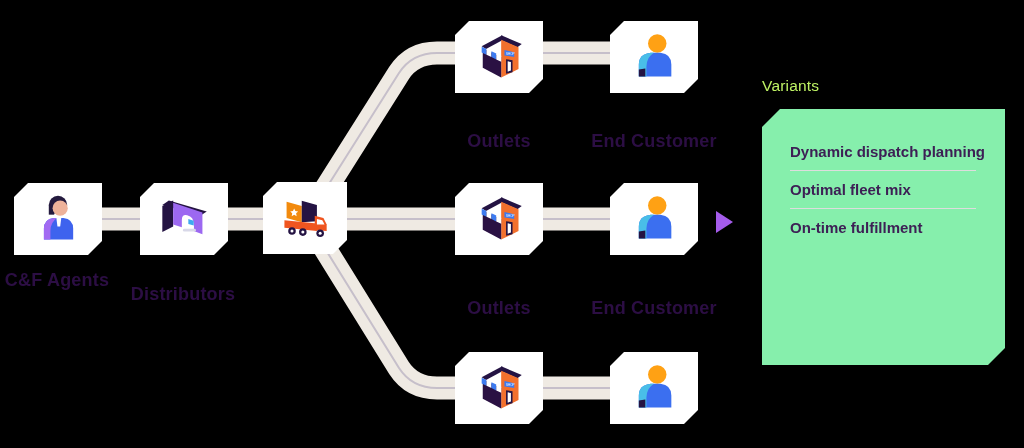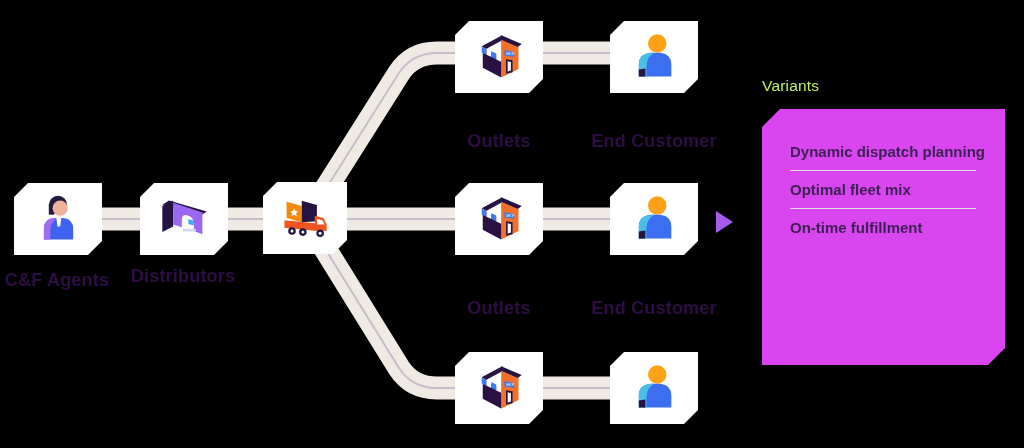--- a/index.html
+++ b/index.html
@@ -20,21 +20,21 @@
   }
   .arrow{
     position:absolute;left:716px;top:211px;width:0;height:0;
     border-left:17px solid #A55CEB;border-top:11px solid transparent;border-bottom:11px solid transparent;
   }
   .variants-title{
     position:absolute;left:762px;top:77px;
     font-size:15.5px;font-weight:400;color:#bef264;letter-spacing:.2px;
   }
   .variants-panel{
-    position:absolute;left:762px;top:109px;width:243px;height:256px;background:#d946ef;
+    position:absolute;left:762px;top:109px;width:243px;height:256px;background:#86efac;
     clip-path:polygon(18px 0,100% 0,100% calc(100% - 17px),calc(100% - 17px) 100%,0 100%,0 18px);
     box-sizing:border-box;padding:24px 8px 0 28px;
   }
   .variants-panel ul{list-style:none;margin:0;padding:0;}
   .variants-panel li{
     position:relative;font-size:15px;font-weight:600;color:#3D2055;
     line-height:1.25;padding:10px 0 9px;
   }
   .variants-panel li::after{
     content:"";position:absolute;left:0;bottom:0;width:186px;height:1px;background:#DDDDDD;
@@ -74,21 +74,21 @@
   <div class="card" style="left:140px;top:183px;">
     <svg viewBox="0 0 48 48">
       <polygon points="10,7 45,17 39,21 4,11" fill="#241343"></polygon>
       <polygon points="4,12 14,7 14,31 4,36" fill="#241343"></polygon>
       <path d="M14 9 L41 18 V38 L33 35 V29 Q33 22 27 20.5 Q22 19.3 22 25 V31.5 L14 29 Z" fill="#9C68F1"></path>
       <rect x="24" y="27" width="9" height="7" rx="1.5" fill="#FFFFFF"></rect>
       <polygon points="28,24 33,25.5 33,30 28,28.5" fill="#3FA9F0"></polygon>
       <rect x="23" y="33" width="12" height="2.5" rx="1.2" fill="#D8D8E8"></rect>
     </svg>
   </div>
-  <div class="node-label" style="left:98px;top:266px;">Distributors</div>
+  <div class="node-label" style="left:98px;top:284px;">Distributors</div>
 
   <div class="card" style="left:263px;top:182px;width:84px;">
     <svg viewBox="0 0 48 48">
       <polygon points="7,9 21,13 21,28 7,24" fill="#F28A0D"></polygon>
       <path d="M14 15.2 l1.1 2.4 2.6 .3 -1.9 1.8 .5 2.6 -2.3 -1.3 -2.3 1.3 .5 -2.6 -1.9 -1.8 2.6 -.3 Z" fill="#FFFFFF"></path>
       <polygon points="21,8 35,12 35,27 21,28" fill="#241343"></polygon>
       <polygon points="5,26 35,29 35,36 5,33" fill="#F0551F"></polygon>
       <polygon points="33,22 41,24 44,30 44,36 33,35" fill="#F0551F"></polygon>
       <polygon points="35,25 40,26 42,30 35,30" fill="#FFFFFF"></polygon>
       <circle cx="12" cy="36" r="3.5" fill="#241343"></circle>

